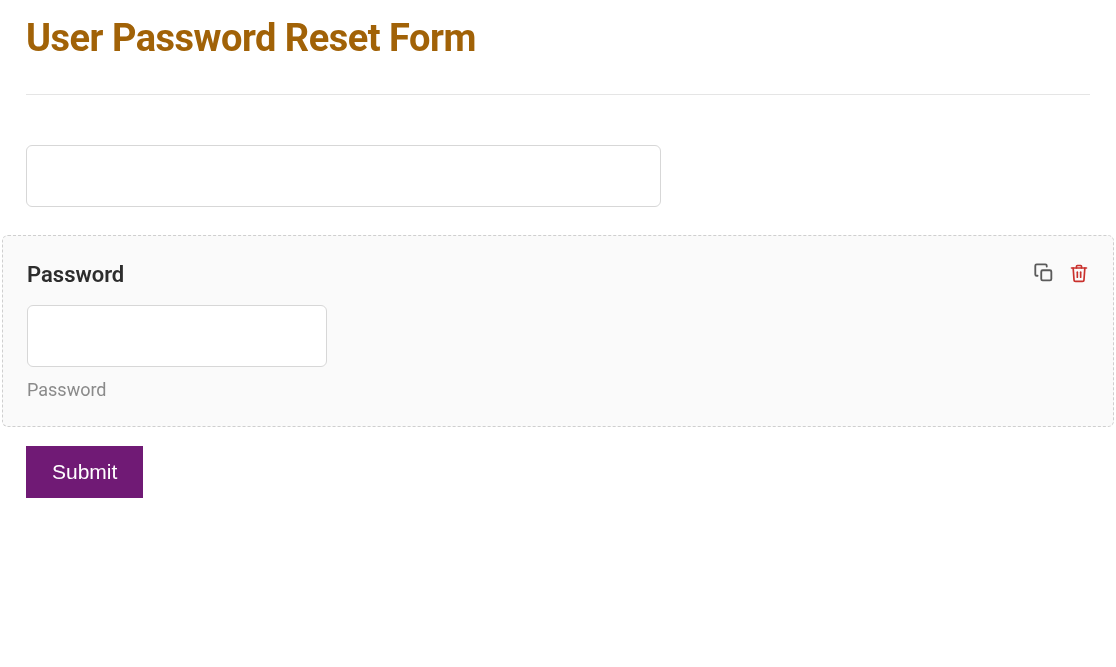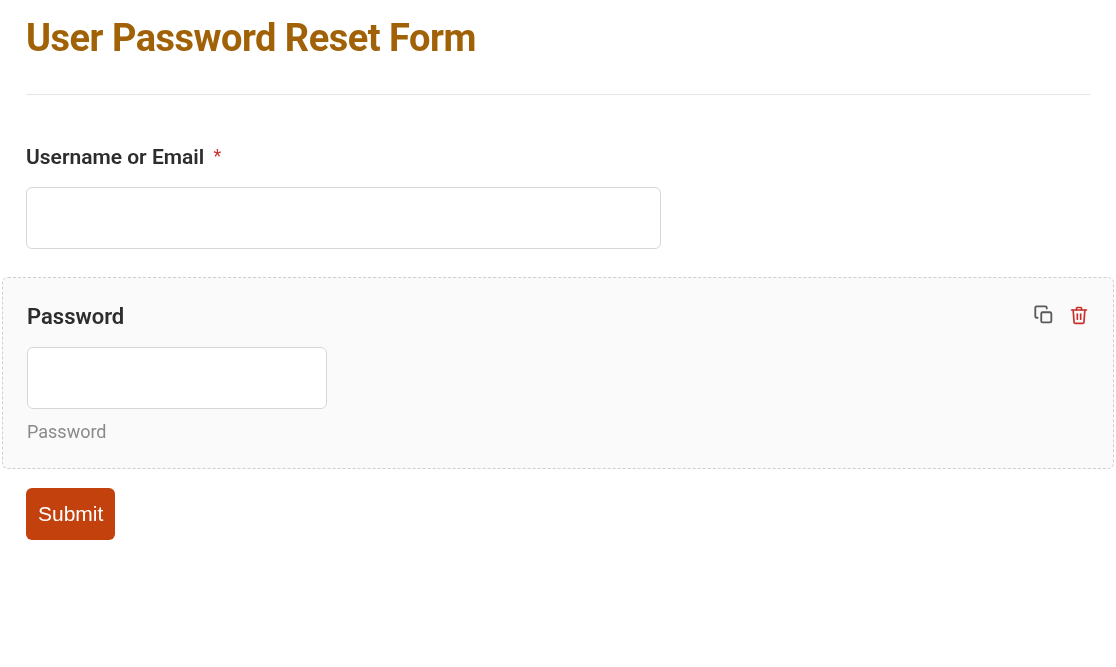--- a/index.html
+++ b/index.html
@@ -104,44 +104,40 @@
       padding: 10px 14px;
       background: #ffffff;
       margin-bottom: 12px;
     }
     .sub-label {
       font-size: 18px;
       color: #8a8a8a;
       font-weight: 400;
     }
     .submit-btn {
-      background: #c2410c;
+      background: #701a75;
       color: #ffffff;
       border: none;
-      border-radius: 6px;
-      padding: 14px 12px;
+      border-radius: 0;
+      padding: 14px 26px;
       font-size: 21px;
       font-weight: 500;
       cursor: pointer;
     }
   </style>
 </head>
 <body>
 
 
 
 <h1 class="page-title">User Password Reset Form</h1>
 
 <hr class="divider">
 
 <div class="field-group">
-  <label class="field-label">
-    <span>Username or Email</span>
-    <span class="required-asterisk">*</span>
-  </label>
   <input type="text" class="text-input" value="" style="">
 </div>
 
 <div class="password-panel">
   <div class="panel-header">
     <div class="panel-title">Password</div>
     <div class="panel-actions">
       <button class="icon-btn">
         <span>
           <svg width="22" height="22" viewBox="0 0 24 24" fill="none" stroke="#5a5a5a" stroke-width="2" stroke-linecap="round" stroke-linejoin="round">

